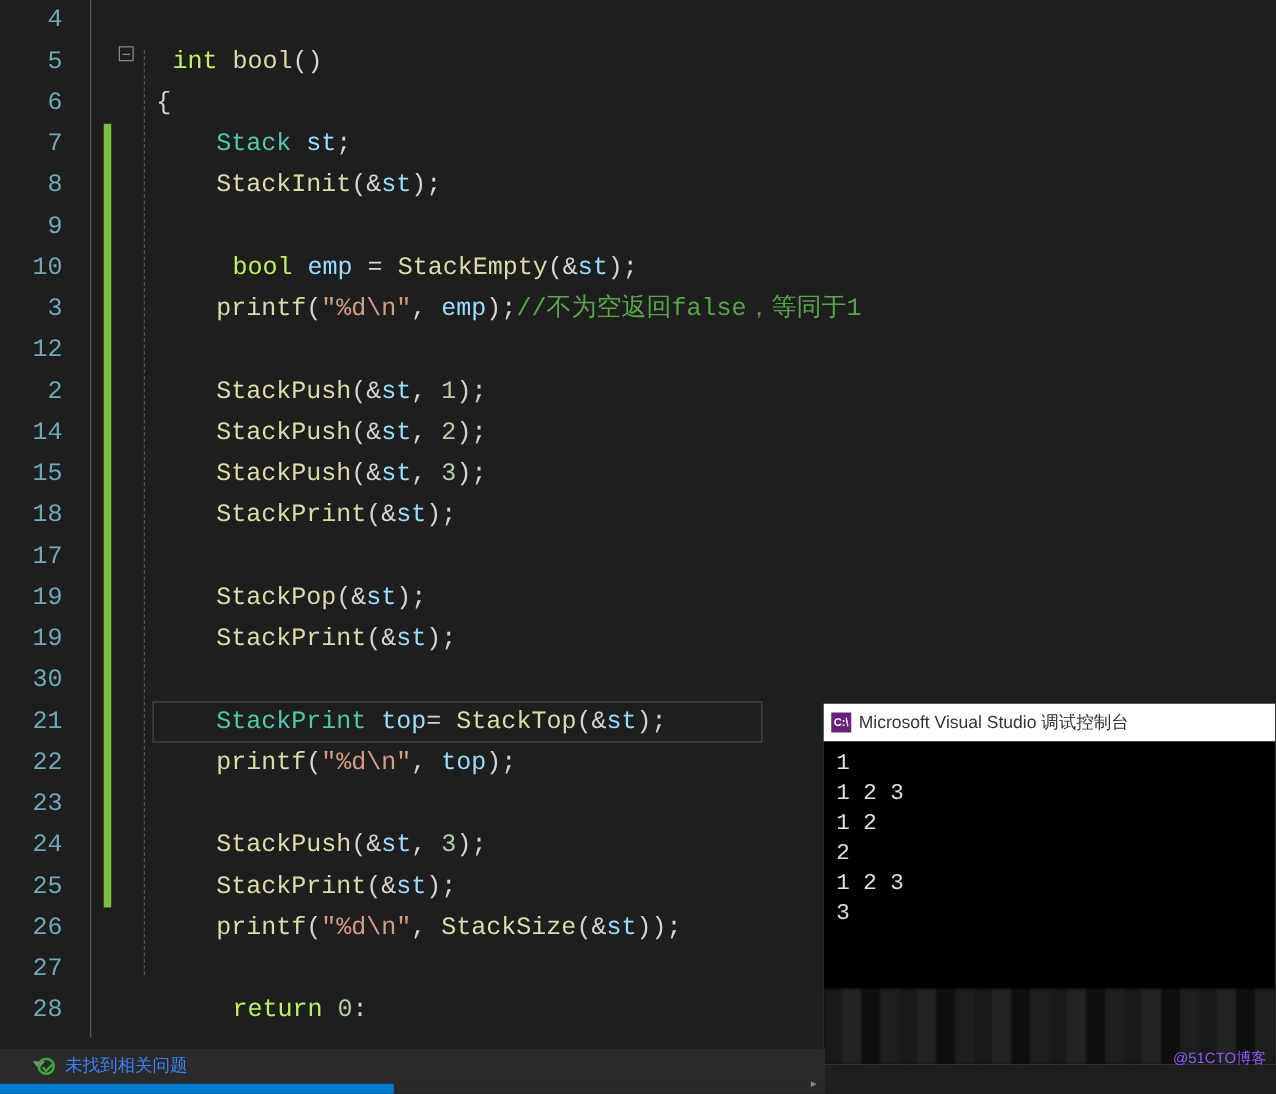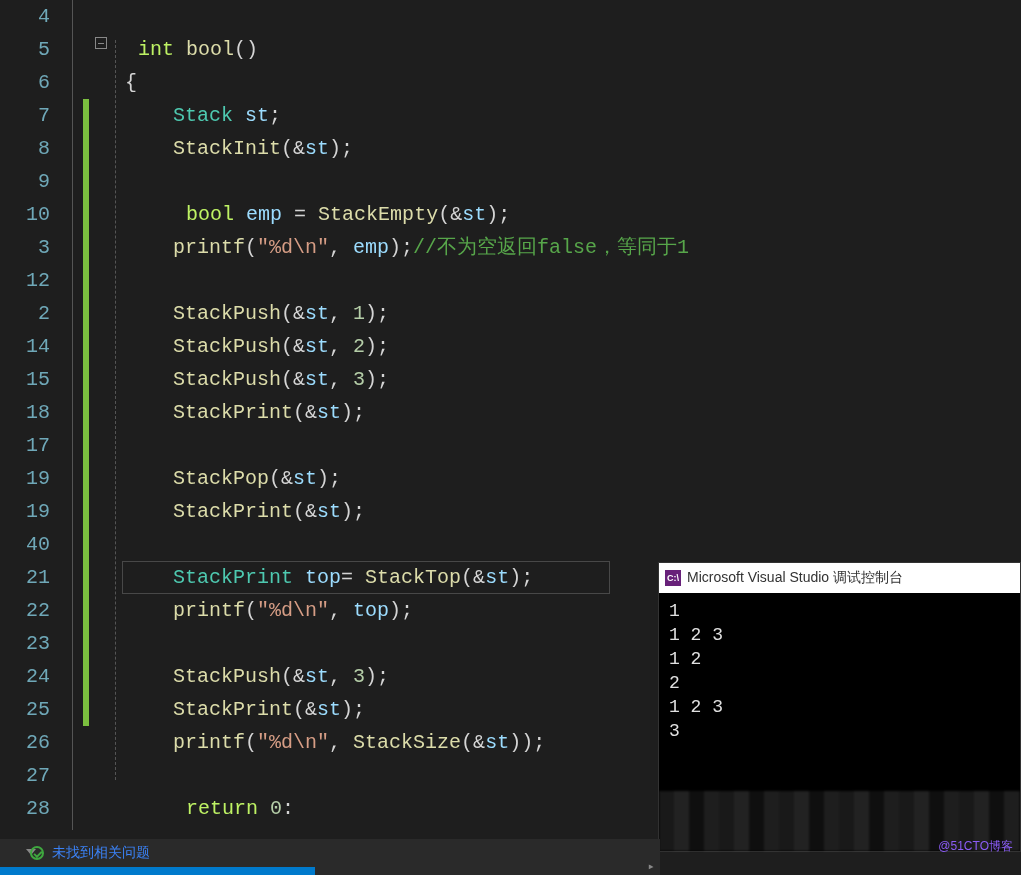--- a/index.html
+++ b/index.html
@@ -56,21 +56,21 @@
       <div class="ln">10</div>
       <div class="ln">3</div>
       <div class="ln">12</div>
       <div class="ln">2</div>
       <div class="ln">14</div>
       <div class="ln">15</div>
       <div class="ln">18</div>
       <div class="ln">17</div>
       <div class="ln">19</div>
       <div class="ln">19</div>
-      <div class="ln">40</div>
+      <div class="ln">30</div>
       <div class="ln">21</div>
       <div class="ln">22</div>
       <div class="ln">23</div>
       <div class="ln">24</div>
       <div class="ln">25</div>
       <div class="ln">26</div>
       <div class="ln">27</div>
       <div class="ln">28</div>
     </div>
   <div class="codearea" id="code">

